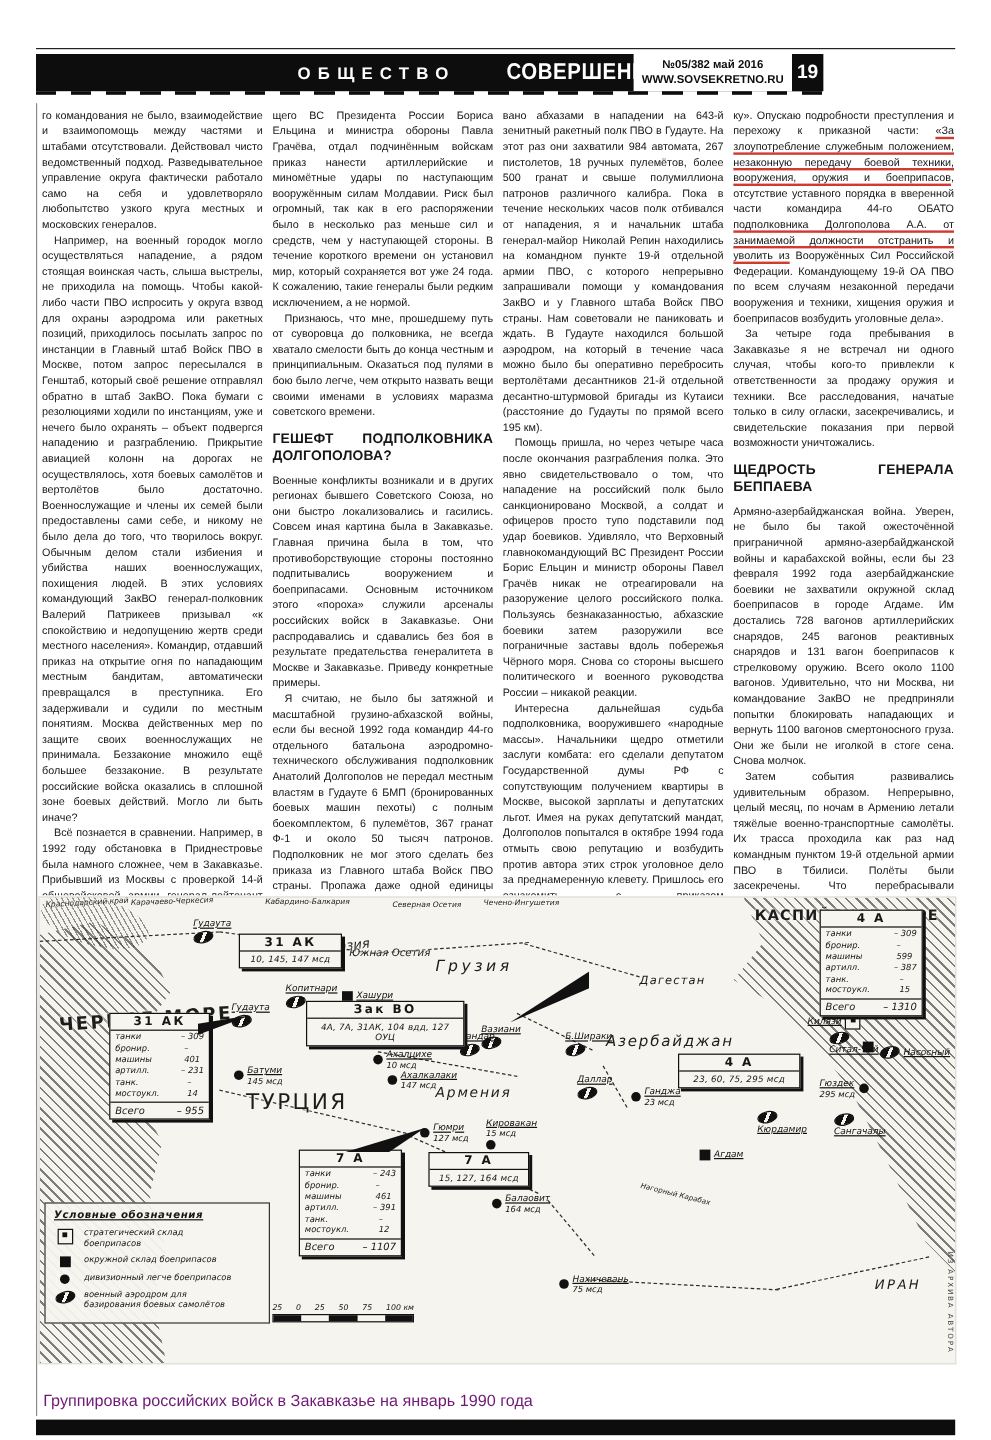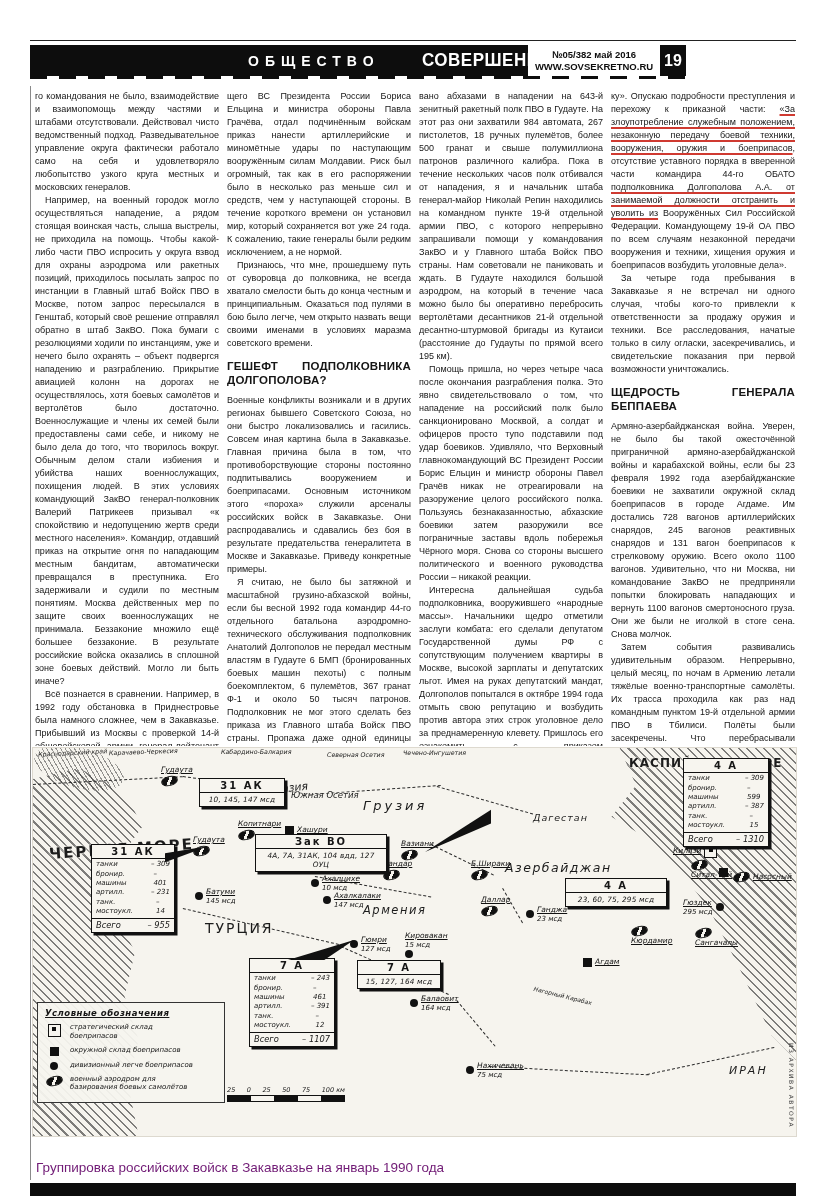--- a/index.html
+++ b/index.html
@@ -143,21 +143,21 @@
       <div class="bline" style="left: 614px; top: 326px; width: 130px; transform: rotate(-12deg);"></div>
       <div class="bline" style="left: 470px; top: 140px; width: 40px; transform: rotate(60deg);"></div>
       <div class="map-label" style="left: 16px; top: 92px; font-size: 15px; font-weight: bold; letter-spacing: 2px; transform: rotate(-4deg);">ЧЕРНОЕ МОРЕ</div>
       <div class="map-label" style="left: 596px; top: 8px; font-size: 12px; font-weight: bold; letter-spacing: 1px;">КАСПИЙСКОЕ МОРЕ</div>
       <div class="map-label" style="left: 228px; top: 34px; font-size: 11px; font-style: italic; transform: rotate(-6deg);">Абхазия</div>
       <div class="map-label" style="left: 258px; top: 42px; font-size: 8.5px; font-style: italic;">Южная Осетия</div>
       <div class="map-label" style="left: 330px; top: 50px; font-size: 13px; font-style: italic; letter-spacing: 3px;">Грузия</div>
       <div class="map-label" style="left: 500px; top: 64px; font-size: 9.5px; font-style: italic; letter-spacing: 1px;">Дагестан</div>
       <div class="map-label" style="left: 472px; top: 112px; font-size: 12.5px; font-style: italic; letter-spacing: 1.5px;">Азербайджан</div>
       <div class="map-label" style="left: 330px; top: 155px; font-size: 11.5px; font-style: italic; letter-spacing: 1.5px;">Армения</div>
-      <div class="map-label" style="left: 172px; top: 172px; font-size: 14px; letter-spacing: 2px;">ТУРЦИЯ</div>
+      <div class="map-label" style="left: 172px; top: 160px; font-size: 18px; letter-spacing: 2px;">ТУРЦИЯ</div>
       <div class="map-label" style="left: 696px; top: 316px; font-size: 11px; font-style: italic; letter-spacing: 2px;">ИРАН</div>
       <div class="map-label" style="left: 500px; top: 244px; font-size: 6px; font-style: italic; transform: rotate(14deg);">Нагорный Карабах</div>
       <div class="map-label" style="left: 5px; top: 1px; font-size: 6.3px; font-style: italic; transform: rotate(-3deg);">Краснодарский край</div>
       <div class="map-label" style="left: 76px; top: 0px; font-size: 6.3px; font-style: italic; transform: rotate(-2deg);">Карачаево-Черкесия</div>
       <div class="map-label" style="left: 188px; top: 0px; font-size: 6.3px; font-style: italic;">Кабардино-Балкария</div>
       <div class="map-label" style="left: 294px; top: 3px; font-size: 6.3px; font-style: italic;">Северная Осетия</div>
       <div class="map-label" style="left: 370px; top: 1px; font-size: 6.3px; font-style: italic;">Чечено-Ингушетия</div>
       <div class="town lp-a" style="left: 128px; top: 18px;">
         <span class="sym sym-air"></span>
         <div class="town-text">
@@ -182,21 +182,21 @@
           <span class="town-name">Батуми</span>
           <span class="town-sub">145 мсд</span>
         </div>
       </div>
       <div class="town lp-r" style="left: 252px; top: 78px;">
         <span class="sym sym-okr"></span>
         <div class="town-text">
           <span class="town-name">Хашури</span>
         </div>
       </div>
-      <div class="town lp-a" style="left: 368px; top: 92px;">
+      <div class="town lp-a" style="left: 368px; top: 106px;">
         <span class="sym sym-air"></span>
         <div class="town-text">
           <span class="town-name">Вазиани</span>
         </div>
       </div>
       <div class="town lp-a" style="left: 350px; top: 112px;">
         <span class="sym sym-air"></span>
         <div class="town-text">
           <span class="town-name">Сандар</span>
         </div>

